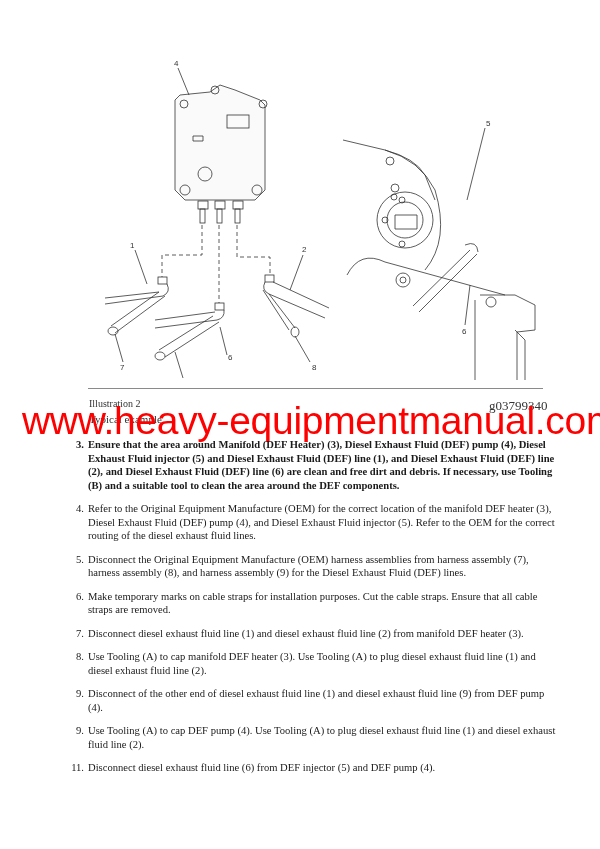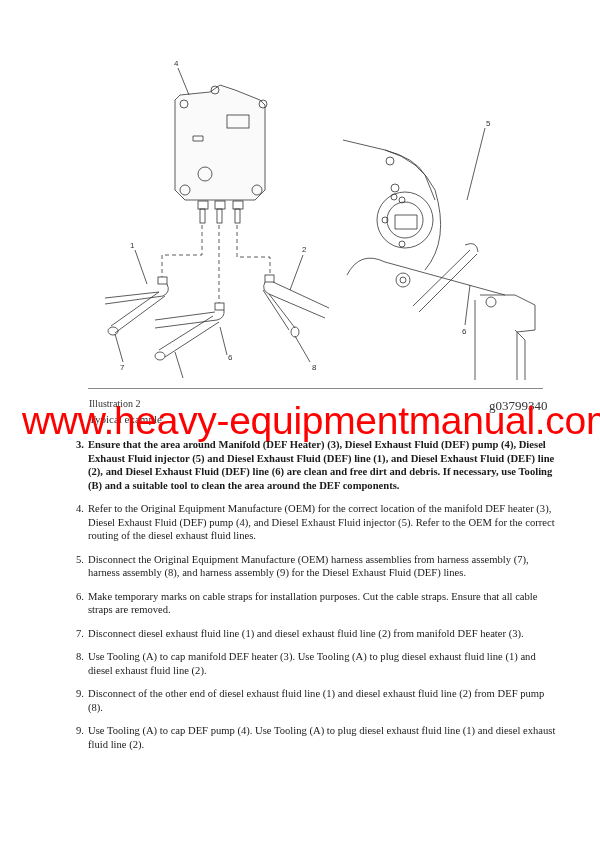--- a/index.html
+++ b/index.html
@@ -134,19 +134,23 @@
   <li class="step">
       <span class="num">7.</span>
       <span class="txt">Disconnect diesel exhaust fluid line (1) and diesel exhaust fluid line (2) from manifold DEF heater (3).</span>
     </li>
   <li class="step">
       <span class="num">8.</span>
       <span class="txt">Use Tooling (A) to cap manifold DEF heater (3). Use Tooling (A) to plug diesel exhaust fluid line (1) and diesel exhaust fluid line (2).</span>
     </li>
   <li class="step">
       <span class="num">9.</span>
-      <span class="txt">Disconnect of the other end of diesel exhaust fluid line (1) and diesel exhaust fluid line (2) from DEF pump (8).</span>
+      <span class="txt">Disconnect of the other end of diesel exhaust fluid line (1) and diesel exhaust fluid line (9) from DEF pump (4).</span>
     </li>
   <li class="step">
       <span class="num">9.</span>
       <span class="txt">Use Tooling (A) to cap DEF pump (4). Use Tooling (A) to plug diesel exhaust fluid line (1) and diesel exhaust fluid line (2).</span>
     </li>
+  <li class="step">
+      <span class="num">11.</span>
+      <span class="txt">Disconnect diesel exhaust fluid line (6) from DEF injector (5) and DEF pump (4).</span>
+    </li>
 </ol>
 
 </body></html>

